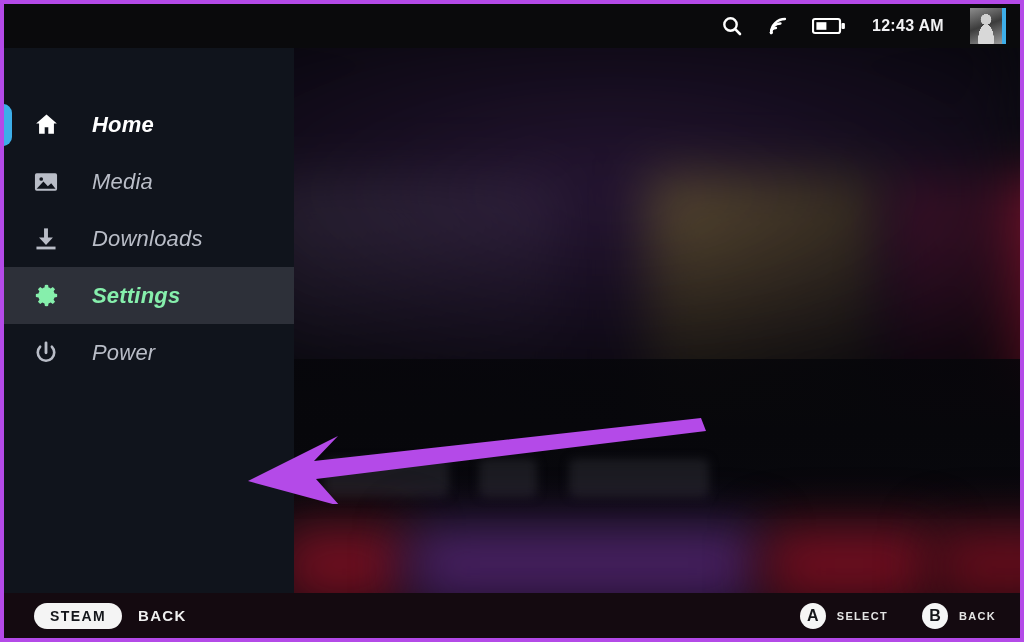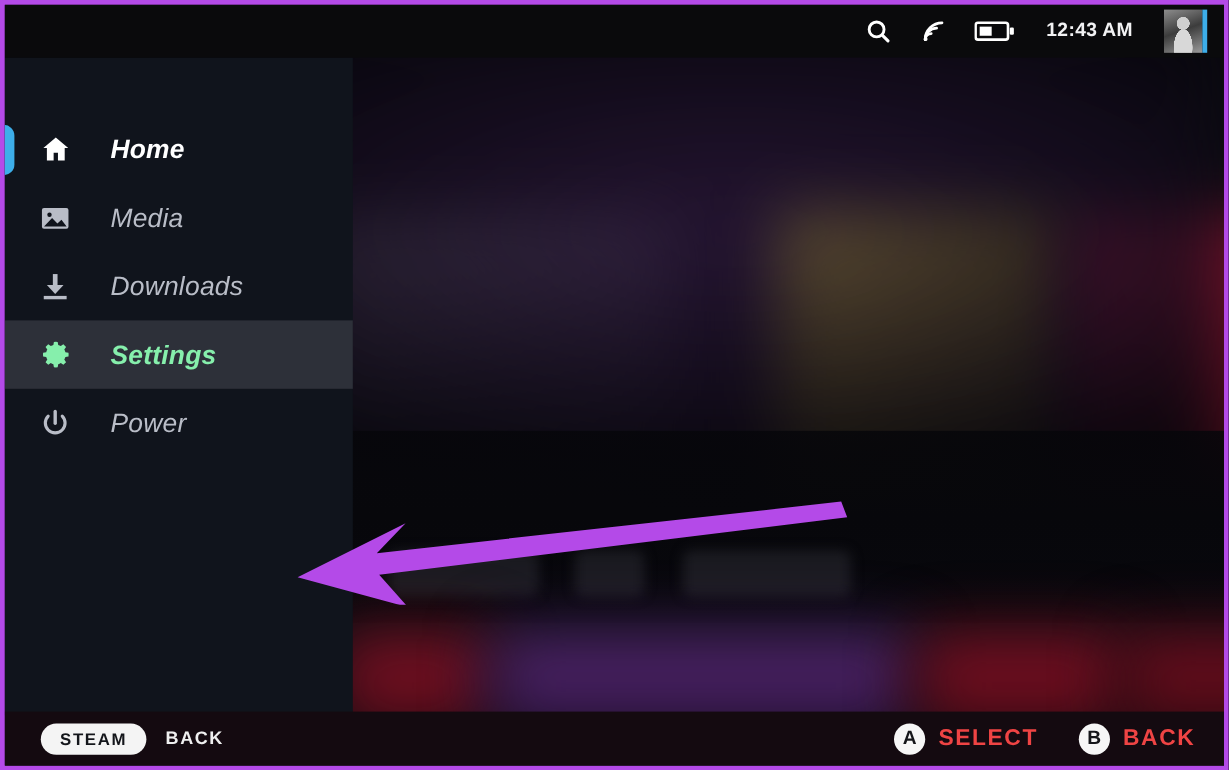--- a/index.html
+++ b/index.html
@@ -173,22 +173,22 @@
     border-radius: 50%;
     background: #f6f6f6;
     color: #15161a;
     font-size: 16px;
     font-weight: bold;
     display: flex;
     align-items: center;
     justify-content: center;
   }
   .btnhint .txt {
-    color: #ef4444;
-    font-size: 19px;
+    color: #e5e5e5;
+    font-size: 11px;
     font-weight: bold;
     letter-spacing: 1.3px;
     margin-left: 11px;
   }
 
   
   #arrow {
     position: absolute;
     left: 236px;
     top: 405px;

